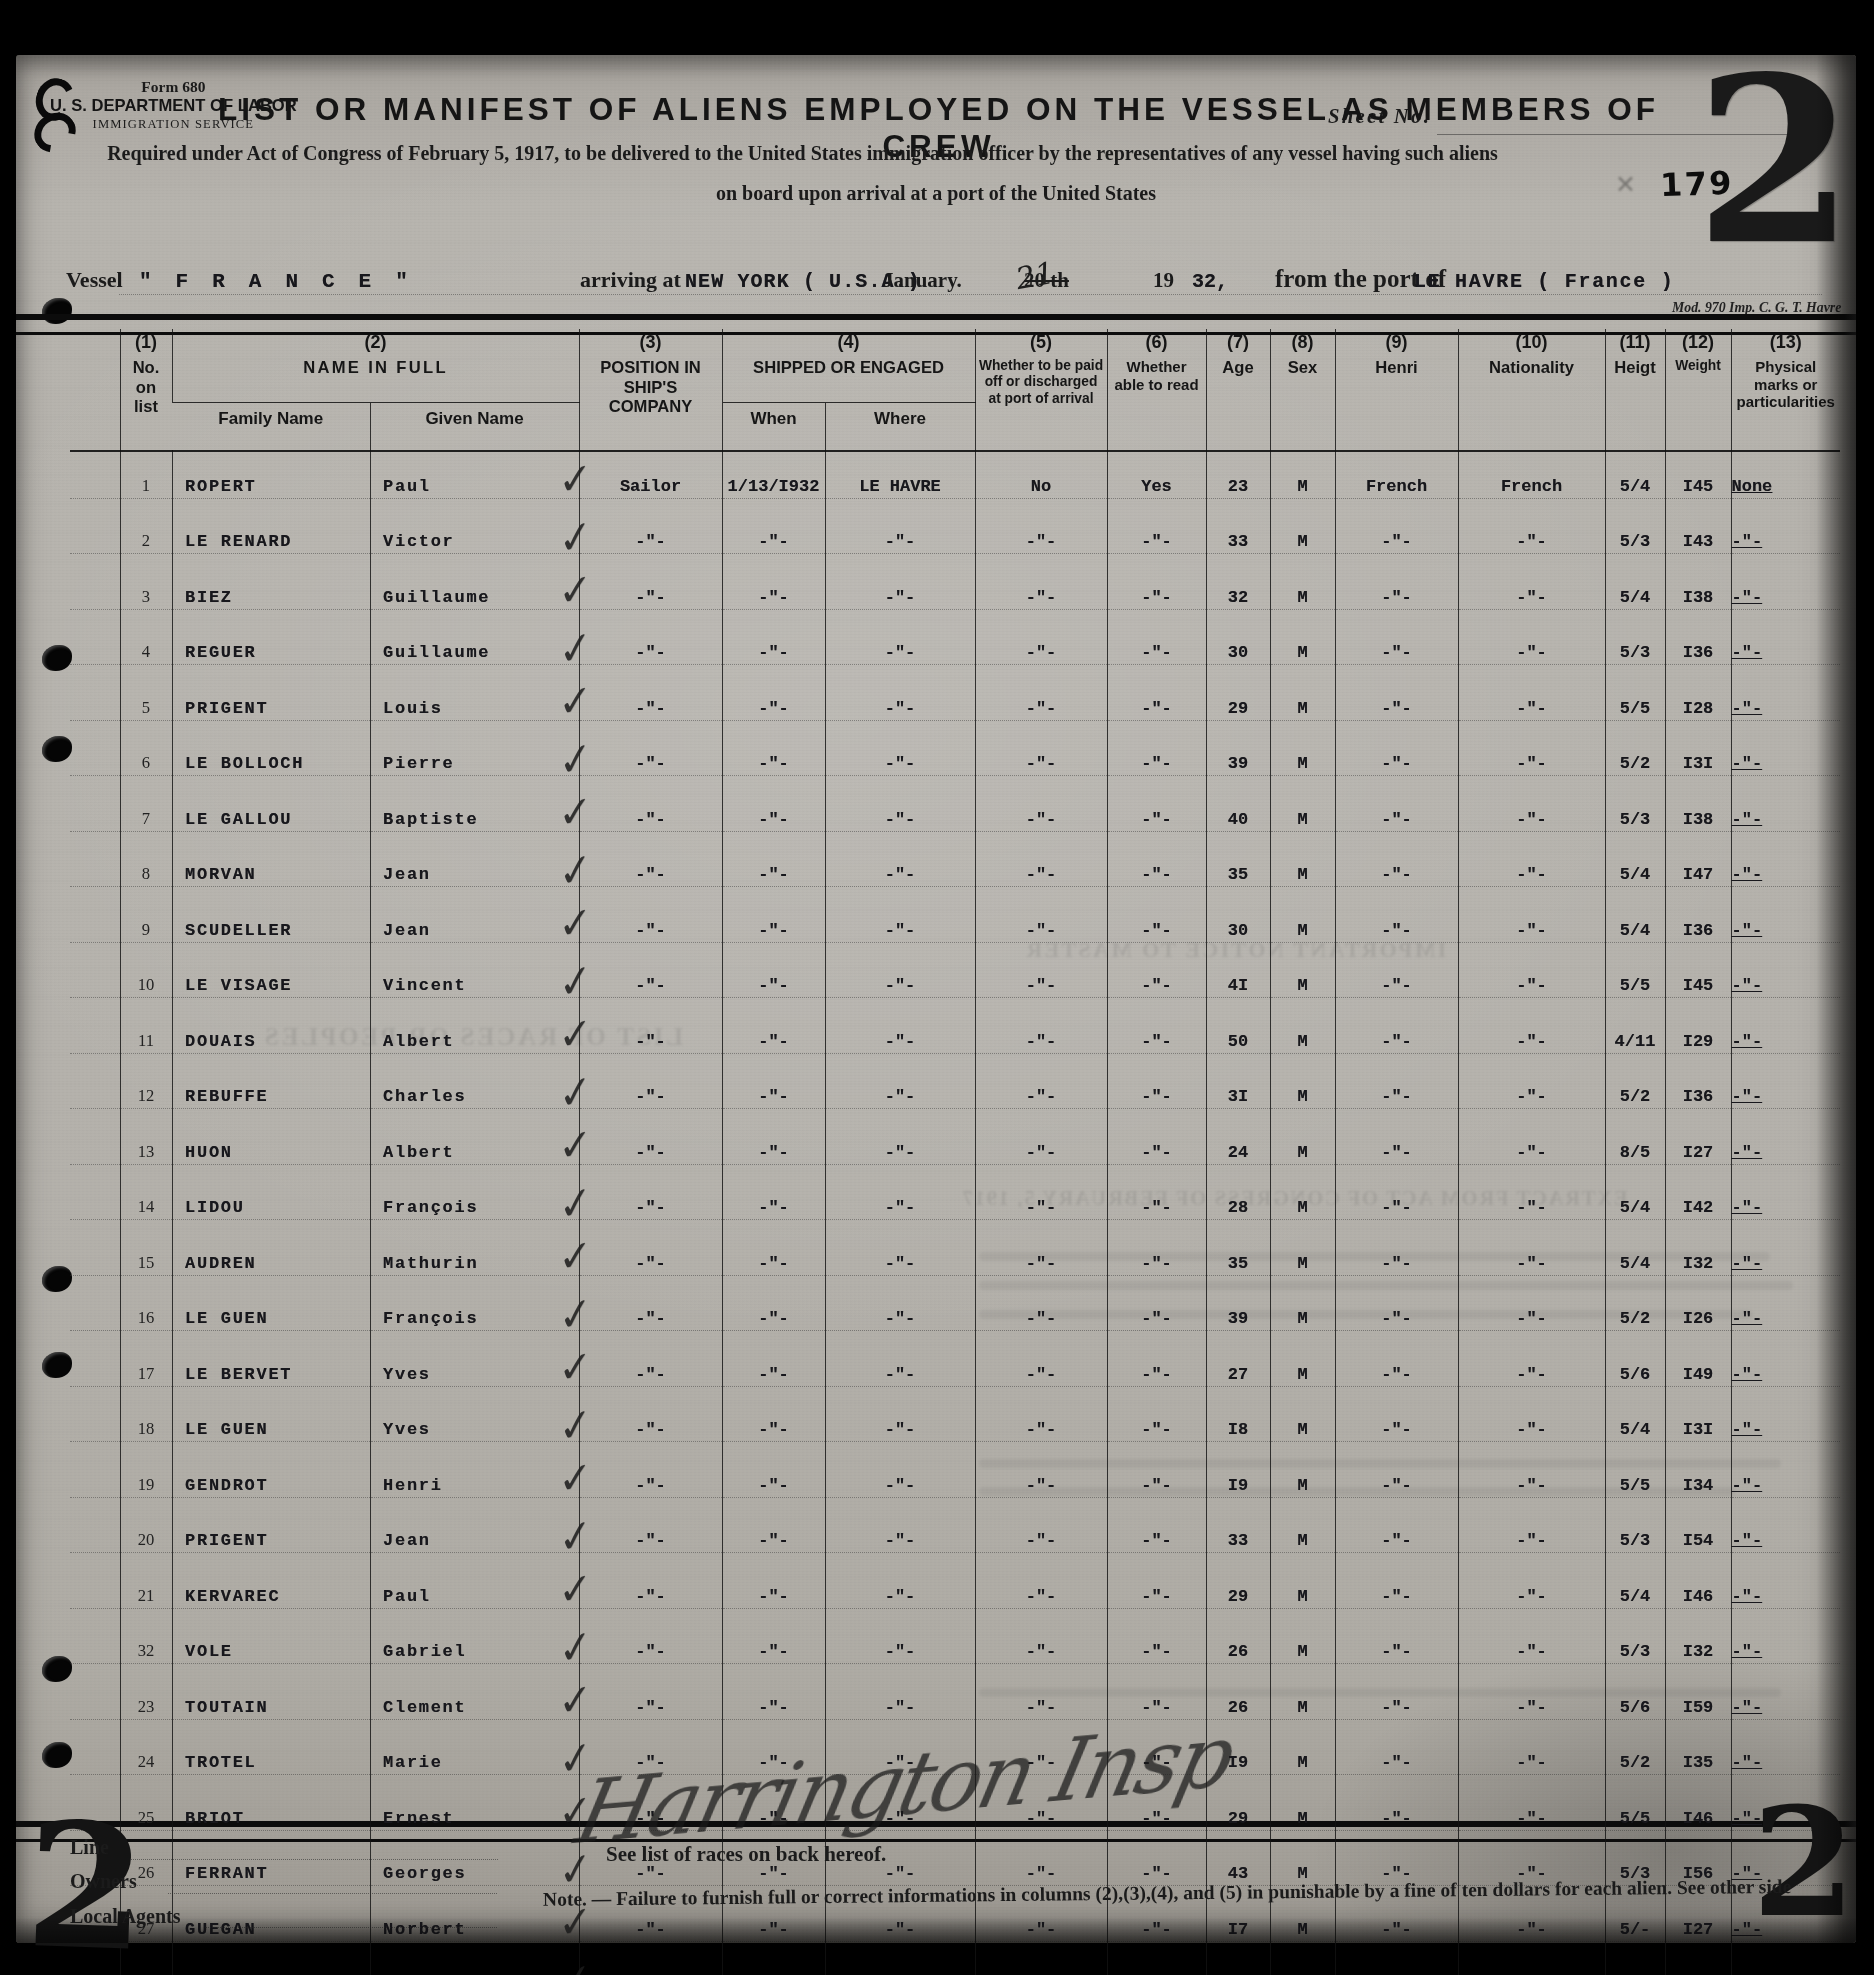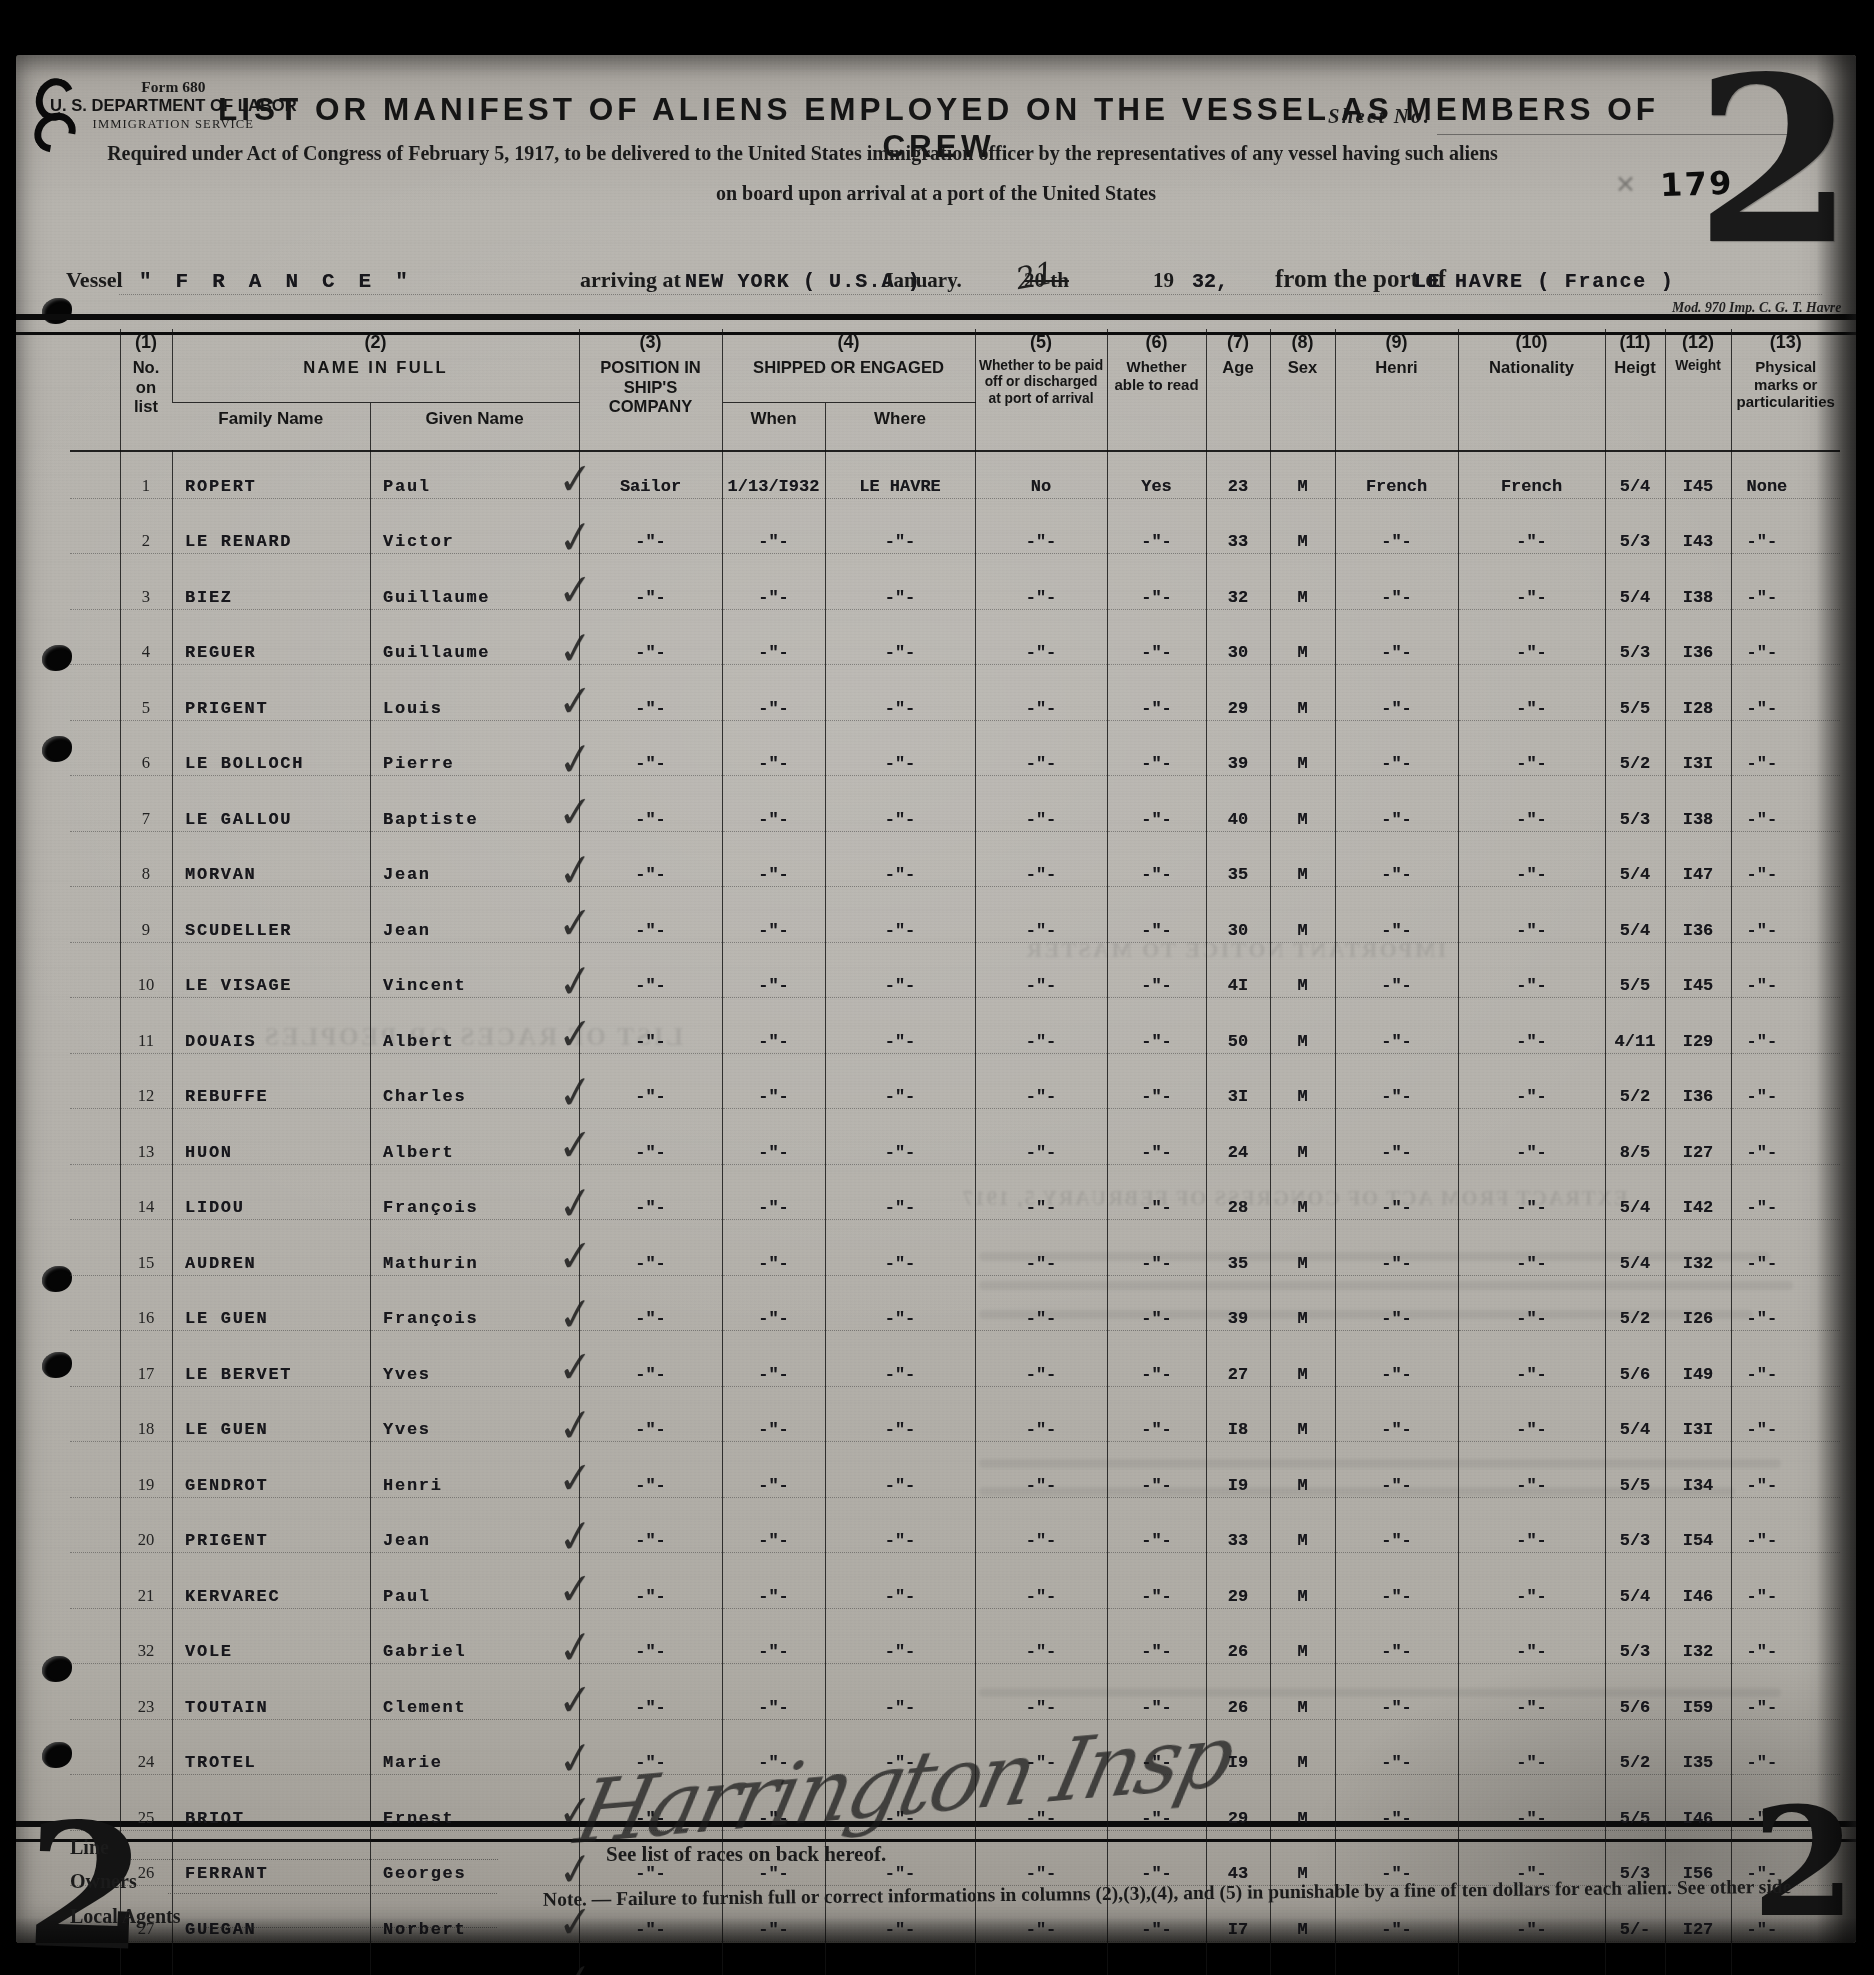--- a/index.html
+++ b/index.html
@@ -70,21 +70,21 @@
   .hlabel{display:block;font-size:16.6px;line-height:1.18;padding:0 3.4px;}
   .hlabel.small{font-size:15px;}
   .hlabel.tiny{font-size:13.8px;}
   .manifest tbody td{height:44px;vertical-align:bottom;position:relative;
     font-family:"Liberation Mono","DejaVu Sans Mono",monospace;font-weight:bold;font-size:17px;color:#17171c;
     text-shadow:0 0 0.6px rgba(10,10,10,.5);padding-bottom:11.5px;text-align:center;white-space:nowrap;}
   .manifest tbody td::after{content:"";position:absolute;left:0;right:0;bottom:8.6px;
     border-bottom:1.1px dotted rgba(45,45,45,.42);}
   .manifest tbody td.c-no{font-family:"Liberation Serif",serif;font-weight:normal;font-size:16.6px;color:#222;text-shadow:none;}
   .manifest td.c-fam,.manifest td.c-giv{text-align:left;padding-left:12.6px;letter-spacing:1.7px;}
-  .manifest td.c-marks{text-align:left;padding-left:15px;}
+  .manifest td.c-marks{text-align:left;text-decoration:underline;}
   .manifest td.c-when{letter-spacing:0;}
   .check{position:absolute;right:-16px;bottom:6.9px;font-size:41px;line-height:1;z-index:4;
     font-family:"DejaVu Sans",sans-serif;color:rgba(28,28,28,.82);transform:rotate(-8deg) skewX(-6deg);
     text-shadow:0.6px 0.6px 0.6px rgba(0,0,0,.2);}
   tr:nth-child(even) .check{transform:rotate(-14deg) skewX(-10deg) translateY(2.3px);}
   
   .hole{position:absolute;width:30px;height:26px;background:#050505;border-radius:58% 42% 55% 45%;left:26px;box-shadow:inset 2.3px 1.7px 2.9px rgba(120,120,120,.5);}
   .penmark{position:absolute;width:24px;height:29px;border:7.4px solid #0a0a0a;border-right-color:transparent;border-radius:50%;left:19.5px;transform:rotate(18deg);}
   
   .ghost{position:absolute;transform:scaleX(-1);color:#4e4e4e;opacity:.14;filter:blur(0.9px);

